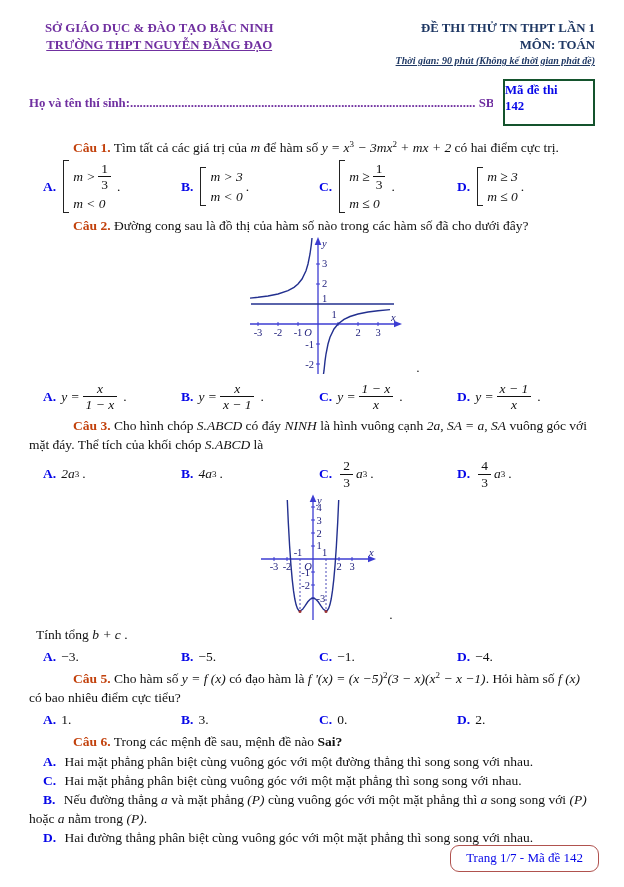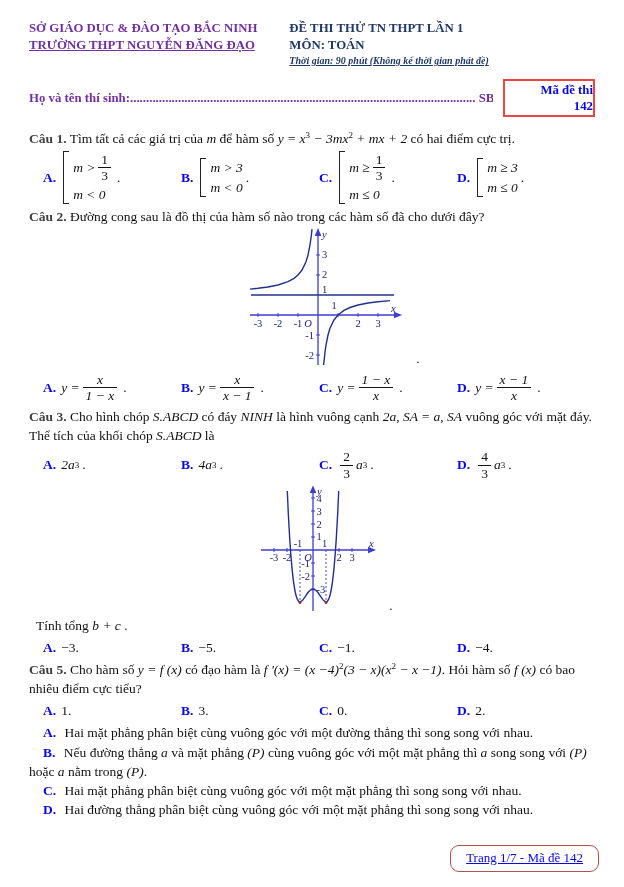--- a/index.html
+++ b/index.html
@@ -7,33 +7,33 @@
     width:624px;height:887px;position:relative;background:#ffffff;
     font-family:"Liberation Serif","DejaVu Serif",serif;color:#111;
     font-size:13.5px;line-height:1.42;overflow:hidden;
     padding:18px 29px 0 29px;box-sizing:border-box;
   }
   p{margin:0;}
   i{font-style:italic;}
   sup{font-size:9px;line-height:0;vertical-align:super;font-style:normal;}
   
   .header{display:flex;margin-top:2px;}
-  .h-left{width:46%;color:#7030A0;font-weight:bold;font-size:12.8px;line-height:1.3;}
+  .h-left{width:46%;text-align:center;color:#7030A0;font-weight:bold;font-size:12.8px;line-height:1.3;}
   .h-left .school{text-decoration:underline;}
   .h-left .pages{margin-top:16px;font-style:italic;}
-  .h-right{width:54%;text-align:left;color:#1F3864;font-weight:bold;font-size:12.8px;line-height:1.3;}
+  .h-right{width:54%;text-align:right;color:#1F3864;font-weight:bold;font-size:12.8px;line-height:1.3;}
   .h-right .time{font-style:italic;text-decoration:underline;font-size:10px;margin-top:1px;}
   
   .student-row{display:flex;align-items:center;margin-top:12px;}
   .student-line{flex:1;color:#7030A0;font-weight:bold;font-size:12.8px;white-space:nowrap;overflow:hidden;}
-  .code-box{width:88px;border:2px solid #ef4444;color:#0707E8;font-weight:bold;text-align:right;
-    font-size:12.8px;line-height:1.25;padding:2px 0 0;margin-left:10px;flex:none;}
+  .code-box{width:88px;border:2px solid #14532d;color:#0707E8;font-weight:bold;text-align:left;
+    font-size:12.8px;line-height:1.25;padding:2px 0 9px;margin-left:10px;flex:none;}
   
   .questions{margin-top:12px;}
-  .qlabel{font-weight:bold;color:#404040;}
+  .qlabel{font-weight:bold;color:#c2410c;margin-left:44px;}
   .bld{font-weight:bold;}
   .qt{margin-top:3px;}
   .optrow{display:flex;align-items:center;margin:3px 0 3px 14px;}
   .opt{flex:1;display:flex;align-items:center;}
   .letter{font-weight:bold;color:#0707E8;margin-right:5px;}
   .enddot{margin-left:3px;}
   .optline{text-indent:14px;margin-top:0;}
   
   .frac{display:inline-block;vertical-align:middle;text-align:center;line-height:1.12;margin:1px 3px;}
   .frac .n{display:block;border-bottom:1.2px solid #111;padding:0 3px;}
@@ -47,21 +47,21 @@
   .cases .row{display:flex;align-items:center;min-height:17px;font-style:italic;}
   
   .graph-wrap{display:flex;justify-content:center;align-items:flex-end;margin:1px 0;}
   .graph-wrap.q2{padding-left:34px;}
   .graph-wrap.q4{padding-left:10px;}
   .stray{margin-left:8px;color:#222;}
   svg text{font-family:"Liberation Serif","DejaVu Serif",serif;font-size:10.5px;fill:#1c1c7a;}
   svg text.itl{font-style:italic;}
   
   .footer-box{position:absolute;right:25px;bottom:15px;border:1.5px solid #B0524E;border-radius:9px;
-    padding:3px 15px 4px;color:#0707E8;font-size:13px;text-decoration:underline;}
+    padding:3px 15px 4px;color:#0707E8;font-size:13px;}
 </style>
 </head>
 <body>
 
 <div class="page">
 
   <div class="header">
     <div class="h-left">
       <div>SỞ GIÁO DỤC &amp; ĐÀO TẠO BẮC NINH</div>
       <div class="school">TRƯỜNG THPT NGUYỄN ĐĂNG ĐẠO</div>
@@ -323,42 +323,43 @@
       <div class="opt">
           <span class="letter">C.</span> 
           <span>−1.</span>
         </div>
       <div class="opt">
           <span class="letter">D.</span> 
           <span>−4.</span>
         </div>
     </div>
 
-    <p class="qt"><span class="qlabel">Câu 5.</span> <span>Cho hàm số</span> <i>y = f (x)</i> <span>có đạo hàm là</span> <i><span>f '(x) = (x −4)</span><sup>2</sup><span>(3 − x)(x</span><sup>2</sup><span> − x −1)</span></i><span>. Hỏi hàm số</span> <i>f (x)</i> <span>có bao nhiêu điểm cực tiểu?</span></p>
+    <p class="qt"><span class="qlabel">Câu 5.</span> <span>Cho hàm số</span> <i>y = f (x)</i> <span>có đạo hàm là</span> <i><span>f '(x) = (x −5)</span><sup>2</sup><span>(3 − x)(x</span><sup>2</sup><span> − x −1)</span></i><span>. Hỏi hàm số</span> <i>f (x)</i> <span>có bao nhiêu điểm cực tiểu?</span></p>
     <div class="optrow">
       <div class="opt">
           <span class="letter">A.</span> 
           <span>1.</span>
         </div>
       <div class="opt">
           <span class="letter">B.</span> 
           <span>3.</span>
         </div>
       <div class="opt">
           <span class="letter">C.</span> 
           <span>0.</span>
         </div>
       <div class="opt">
           <span class="letter">D.</span> 
           <span>2.</span>
         </div>
     </div>
 
+    <p class="qt"><span class="qlabel">Câu 6.</span> <span>Trong các mệnh đề sau, mệnh đề nào</span> <span class="bld">Sai?</span></p>
     <p class="optline"><span class="letter">A.</span> <span>Hai mặt phẳng phân biệt cùng vuông góc với một đường thẳng thì song song với nhau.</span></p>
+    <p class="optline"><span class="letter">C.</span> <span>Hai mặt phẳng phân biệt cùng vuông góc với một mặt phẳng thì song song với nhau.</span></p>
     <p class="optline"><span class="letter">B.</span> <span>Nếu đường thẳng</span> <i>a</i> <span>và mặt phẳng</span> <i>(P)</i> <span>cùng vuông góc với một mặt phẳng thì</span> <i>a</i> <span>song song với</span> <i>(P)</i> <span>hoặc</span> <i>a</i> <span>nằm trong</span> <i>(P)</i><span>.</span></p>
-    <p class="optline"><span class="letter">C.</span> <span>Hai mặt phẳng phân biệt cùng vuông góc với một mặt phẳng thì song song với nhau.</span></p>
     <p class="optline"><span class="letter">D.</span> <span>Hai đường thẳng phân biệt cùng vuông góc với một mặt phẳng thì song song với nhau.</span></p>
 
   </div>
 
   <div class="footer-box"><span>Trang 1/7 - Mã đề 142</span></div>
 
 </div>
 
 </body></html>

